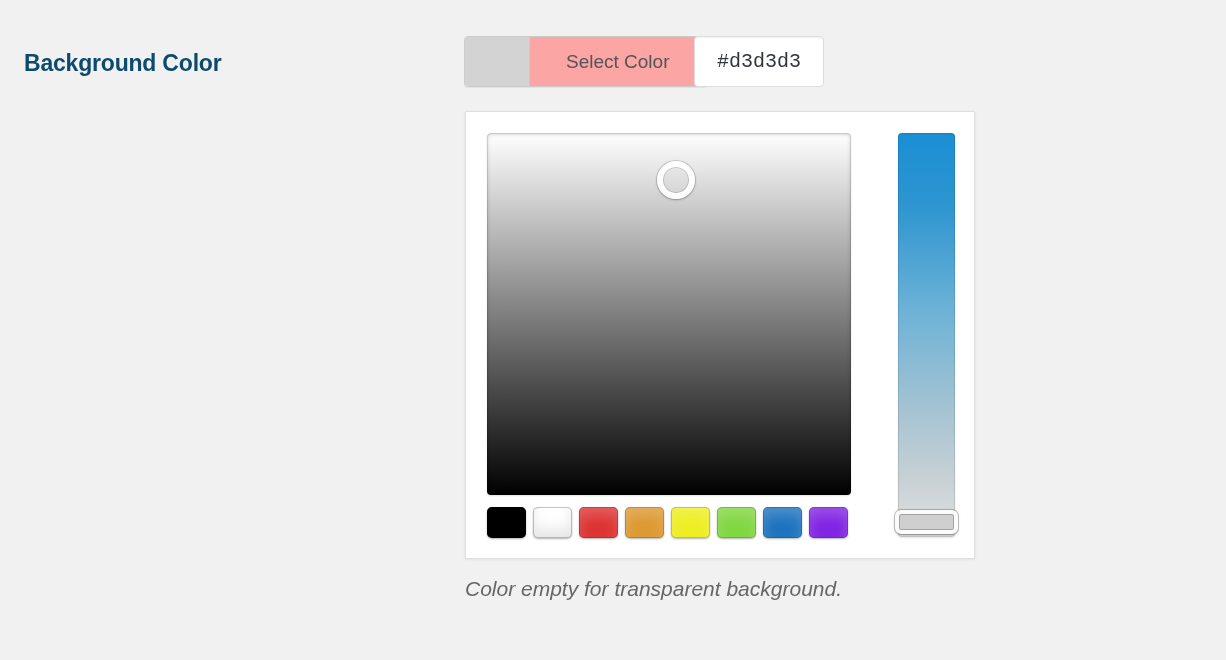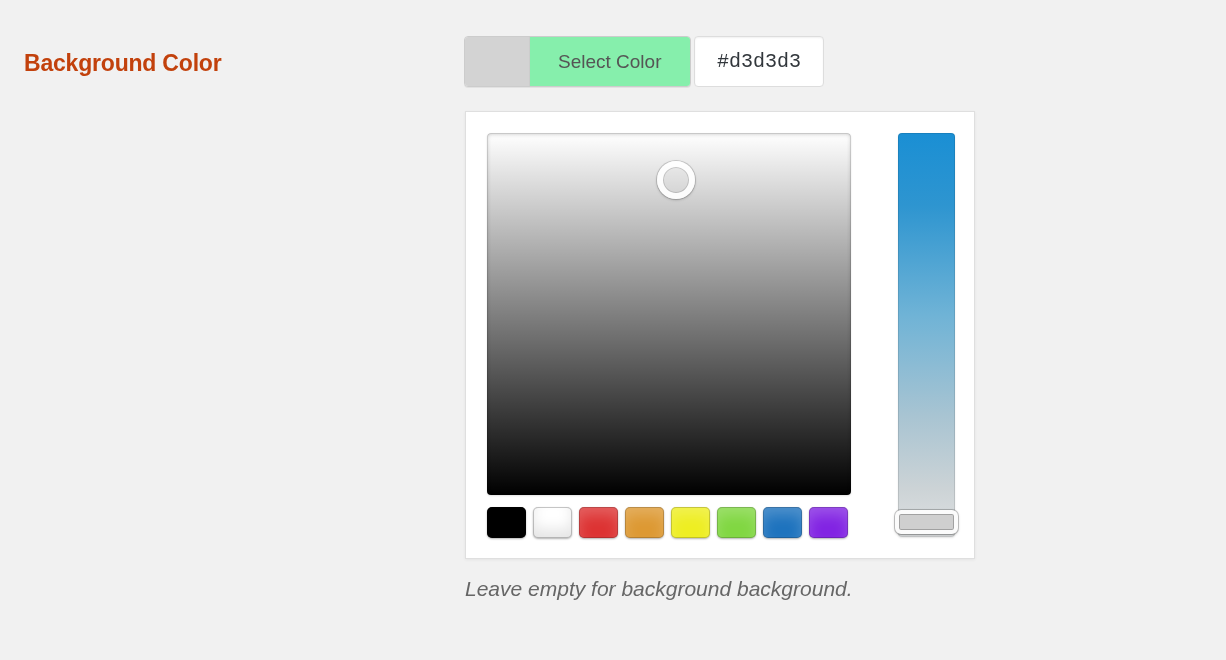--- a/index.html
+++ b/index.html
@@ -24,21 +24,21 @@
     width: 1226px;
     height: 660px;
   }
 
   #field-label {
     position: absolute;
     left: 24px;
     top: 50px;
     font-size: 23px;
     font-weight: bold;
-    color: #c2410c;
+    color: #0c4a6e;
     letter-spacing: -0.2px;
     white-space: nowrap;
   }
 
   
   #control-column {
     position: absolute;
     left: 464px;
     top: 36px;
     width: 540px;
@@ -68,24 +68,24 @@
   #color-swatch {
     width: 64px;
     background: #d3d3d3;
     border-right: 1px solid #ccc;
   }
 
   #select-color-button {
     display: flex;
     align-items: center;
     justify-content: center;
-    padding: 0 28px;
+    padding: 0 36px;
     font-size: 19px;
     color: #555;
-    background: #86efac;
+    background: #fca5a5;
     white-space: nowrap;
     cursor: pointer;
   }
 
   #hex-input {
     position: absolute;
     left: 230px;
     top: 0;
     width: 130px;
     height: 51px;
@@ -276,16 +276,16 @@
             <div class="palette-swatch" style="background: rgb(221, 153, 51);"></div>
             <div class="palette-swatch" style="background: rgb(238, 238, 34);"></div>
             <div class="palette-swatch" style="background: rgb(129, 215, 66);"></div>
             <div class="palette-swatch" style="background: rgb(30, 115, 190);"></div>
             <div class="palette-swatch" style="background: rgb(130, 36, 227);"></div>
           </div>
 
       </div>
     </div>
 
-    <div id="description">Leave empty for background background.</div>
+    <div id="description">Color empty for transparent background.</div>
 
   </div>
 </div>
 
 </body></html>

